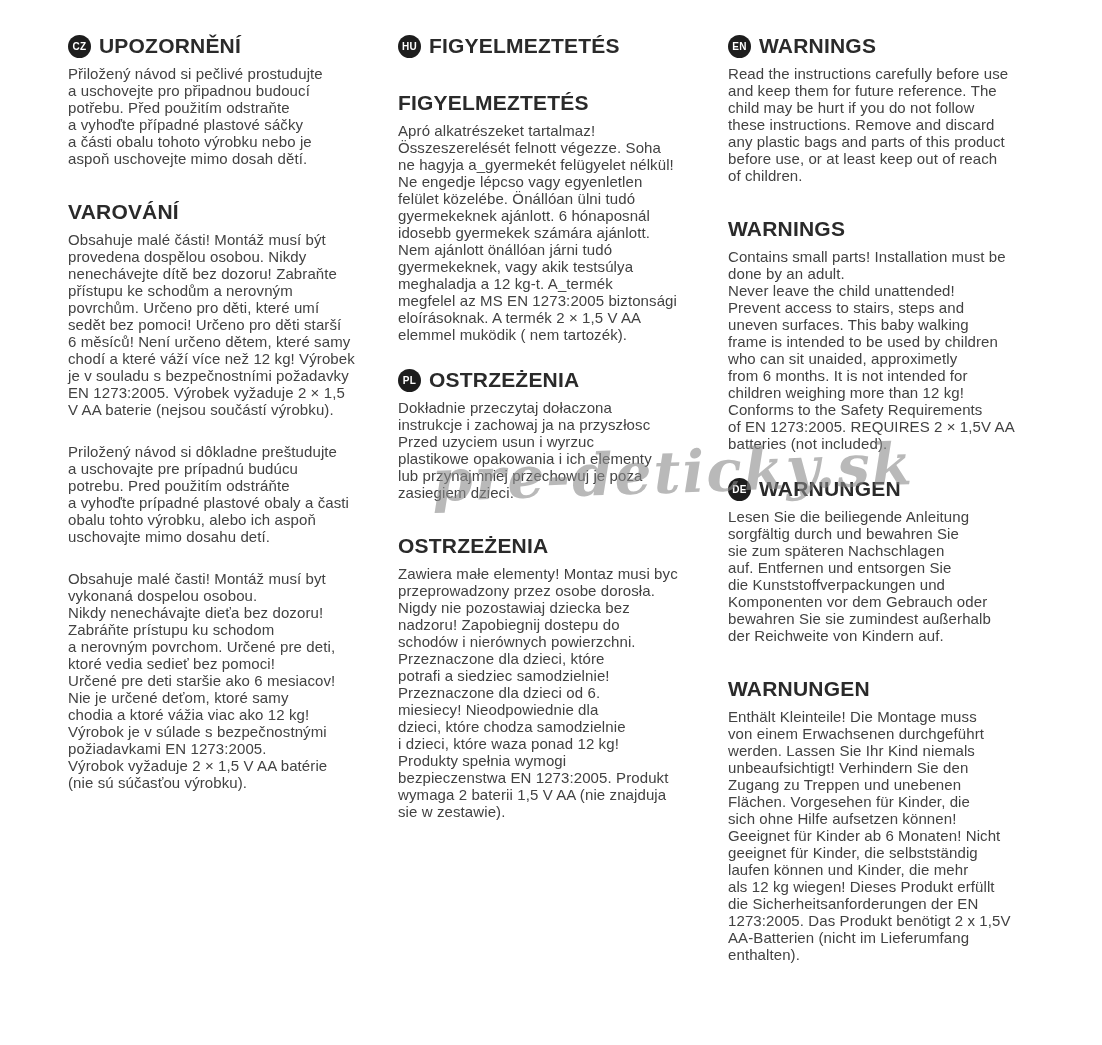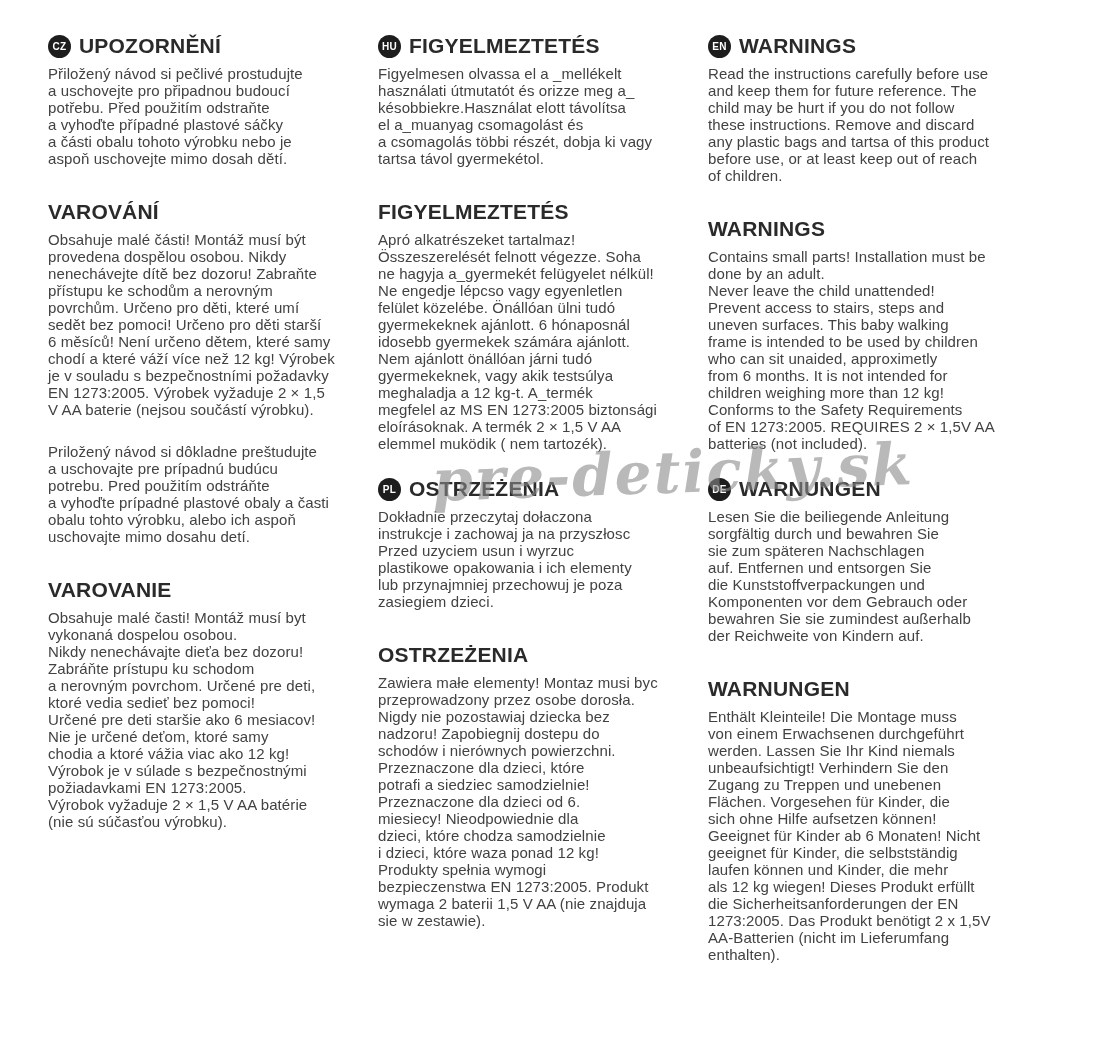--- a/index.html
+++ b/index.html
@@ -13,21 +13,21 @@
     overflow: hidden;
     position: relative;
     font-family: "Liberation Sans", "DejaVu Sans", sans-serif;
     color: #3c3c3c;
   }
   .page {
     position: relative;
     width: 1102px;
     height: 988px;
     box-sizing: border-box;
-    padding: 34px 0 0 48px;
+    padding: 34px 0 0 68px;
   }
   .columns {
     display: flex;
     gap: 10px;
   }
   .column {
     width: 320px;
     flex: 0 0 320px;
   }
   .section {
@@ -127,23 +127,20 @@
       <div class="section">
         <div class="section-body">Priložený návod si dôkladne preštudujte
 a uschovajte pre prípadnú budúcu
 potrebu. Pred použitím odstráňte
 a vyhoďte prípadné plastové obaly a časti
 obalu tohto výrobku, alebo ich aspoň
 uschovajte mimo dosahu detí.</div>
       </div>
 
       <div class="section">
-        <div class="section-heading">
-          <span class="section-title no-badge">VAROVANIE</span>
-        </div>
         <div class="section-body">Obsahuje malé časti! Montáž musí byt
 vykonaná dospelou osobou.
 Nikdy nenechávajte dieťa bez dozoru!
 Zabráňte prístupu ku schodom
 a nerovným povrchom. Určené pre deti,
 ktoré vedia sedieť bez pomoci!
 Určené pre deti staršie ako 6 mesiacov!
 Nie je určené deťom, ktoré samy
 chodia a ktoré vážia viac ako 12 kg!
 Výrobok je v súlade s bezpečnostnými
@@ -152,26 +149,20 @@
 (nie sú súčasťou výrobku).</div>
       </div>
     </div>
 
     <div class="column">
       <div class="section">
         <div class="section-heading">
           <span class="lang-badge">HU</span>
           <span class="section-title">FIGYELMEZTETÉS</span>
         </div>
-        <div class="section-body">Figyelmesen olvassa el a _mellékelt
-használati útmutatót és orizze meg a_
-késobbiekre.Használat elott távolítsa
-el a_muanyag csomagolást és
-a csomagolás többi részét, dobja ki vagy
-tartsa távol gyermekétol.</div>
       </div>
 
       <div class="section">
         <div class="section-heading">
           <span class="section-title no-badge">FIGYELMEZTETÉS</span>
         </div>
         <div class="section-body">Apró alkatrészeket tartalmaz!
 Összeszerelését felnott végezze. Soha
 ne hagyja a_gyermekét felügyelet nélkül!
 Ne engedje lépcso vagy egyenletlen
@@ -224,21 +215,21 @@
     <div class="column">
       <div class="section">
         <div class="section-heading">
           <span class="lang-badge">EN</span>
           <span class="section-title">WARNINGS</span>
         </div>
         <div class="section-body">Read the instructions carefully before use
 and keep them for future reference. The
 child may be hurt if you do not follow
 these instructions. Remove and discard
-any plastic bags and tartsa of this product
+any plastic bags and parts of this product
 before use, or at least keep out of reach
 of children.</div>
       </div>
 
       <div class="section">
         <div class="section-heading">
           <span class="section-title no-badge">WARNINGS</span>
         </div>
         <div class="section-body">Contains small parts! Installation must be
 done by an adult.

